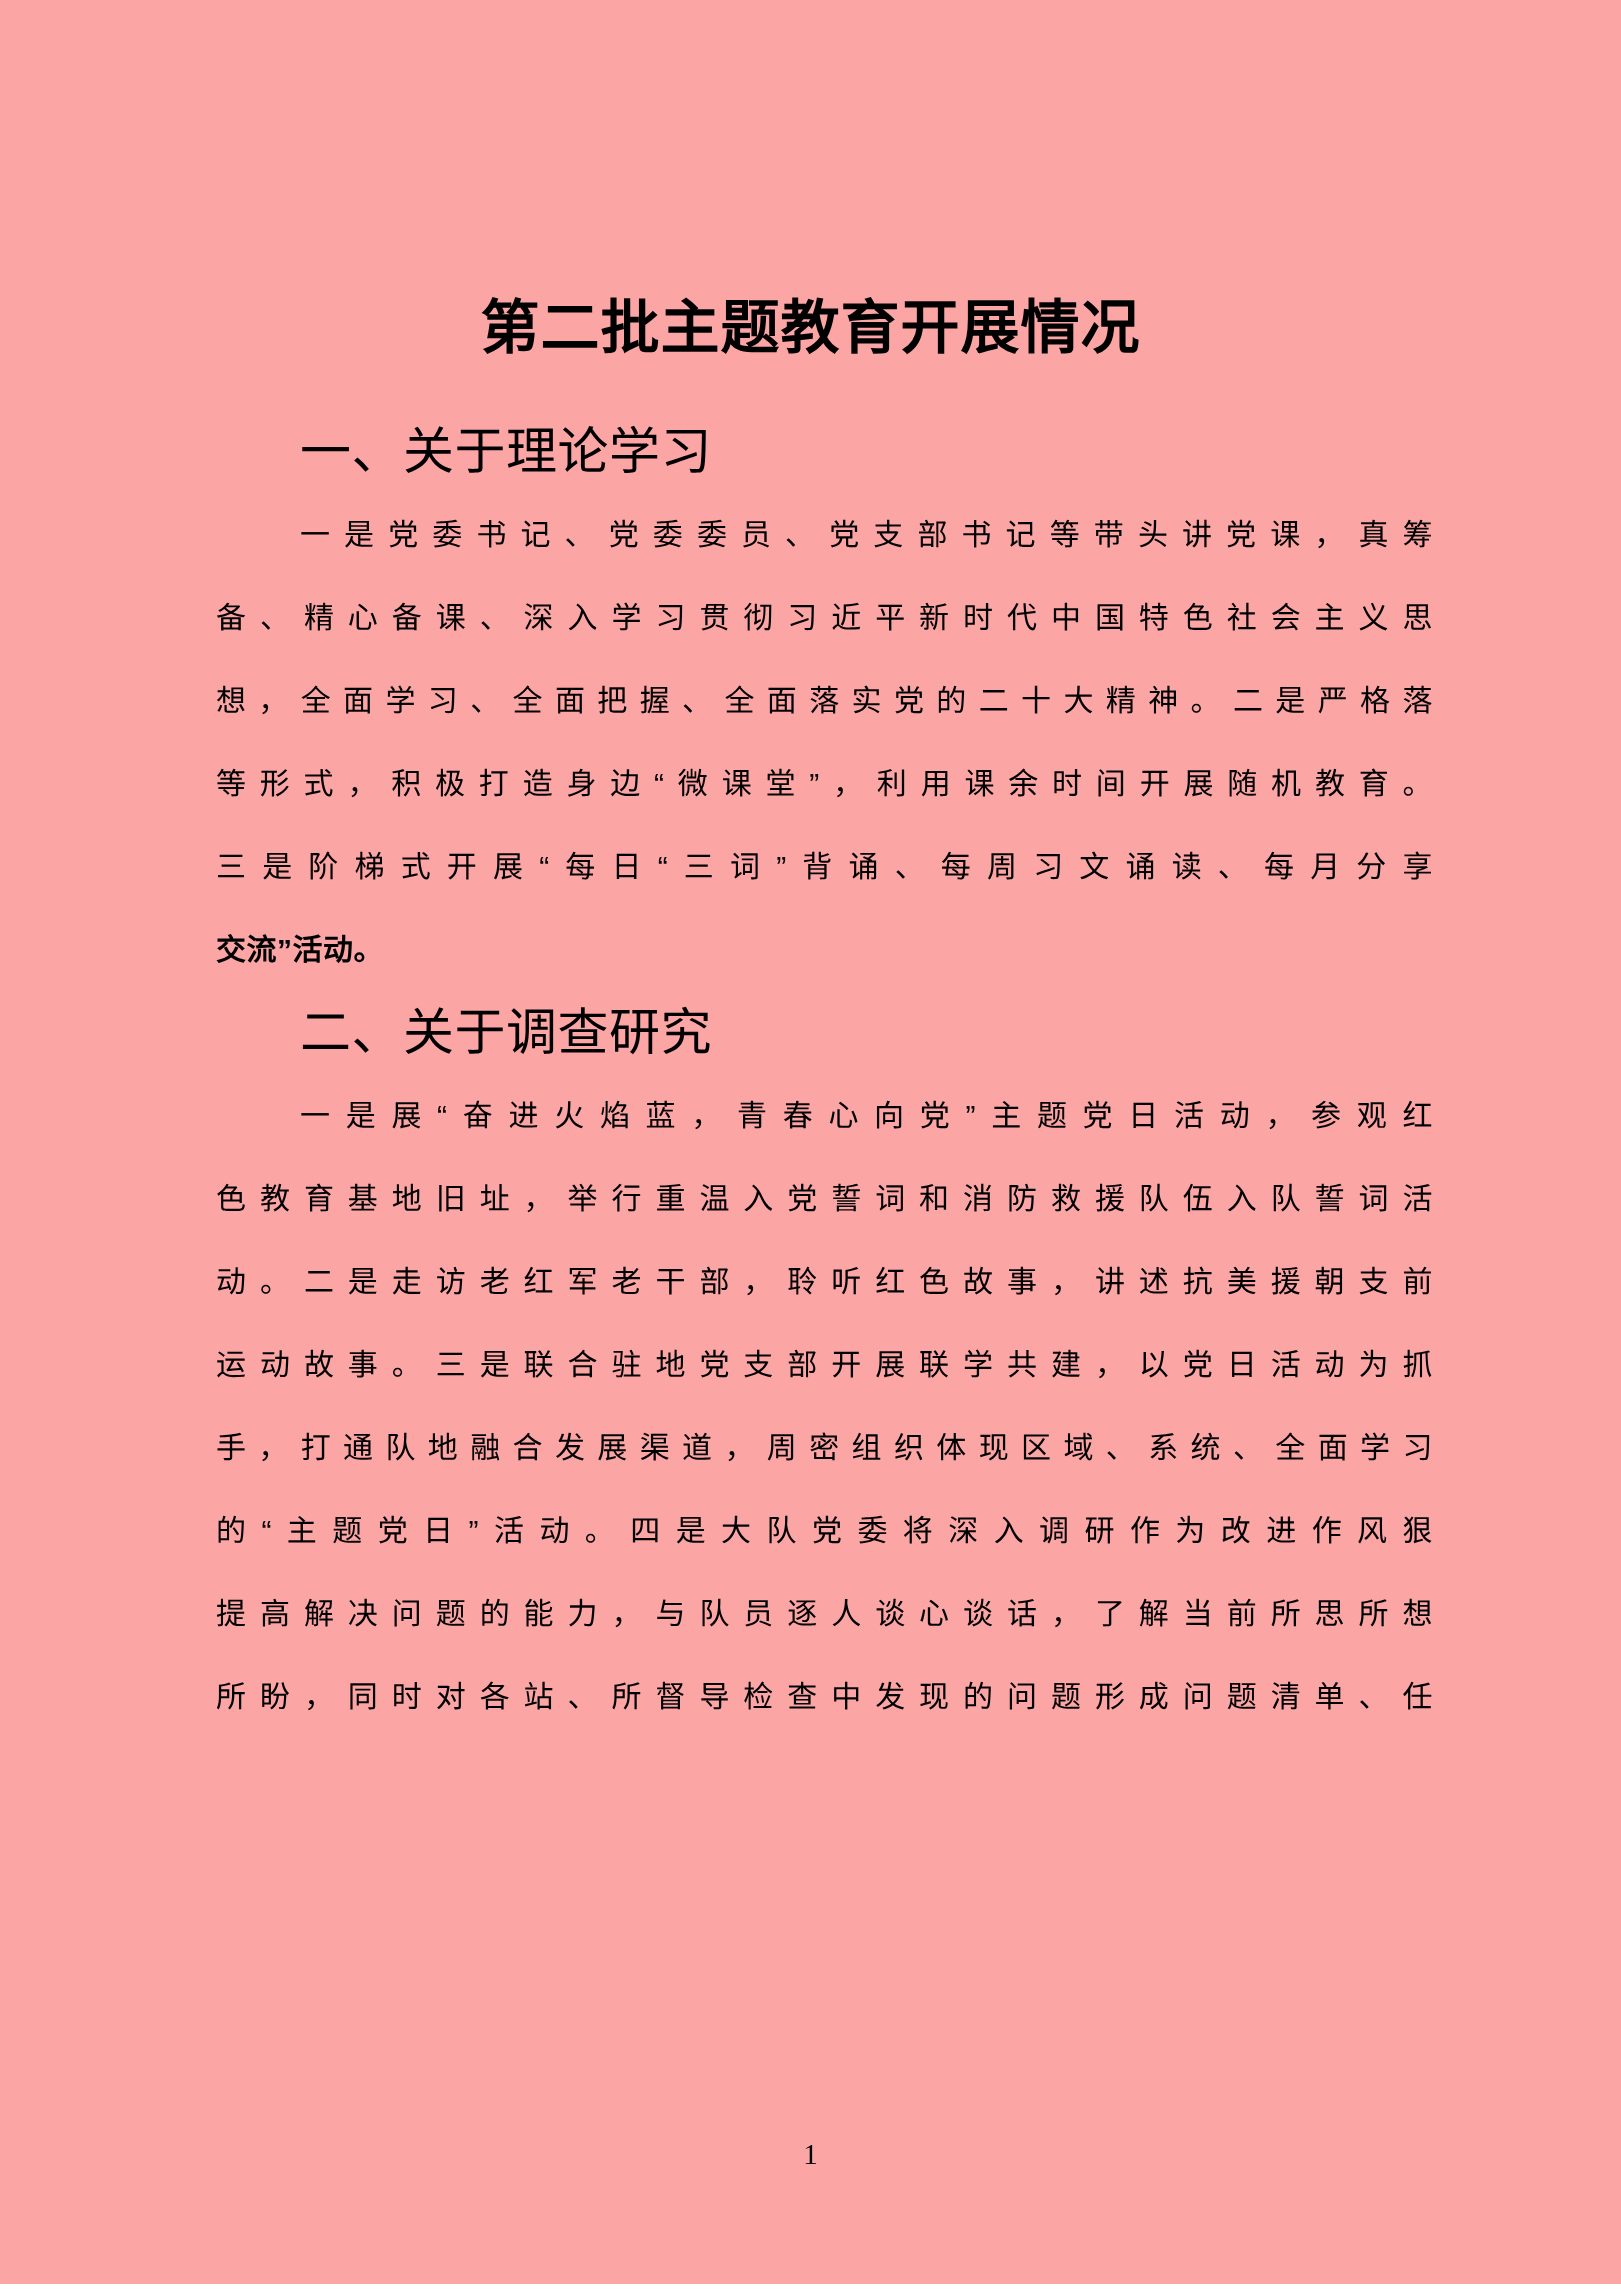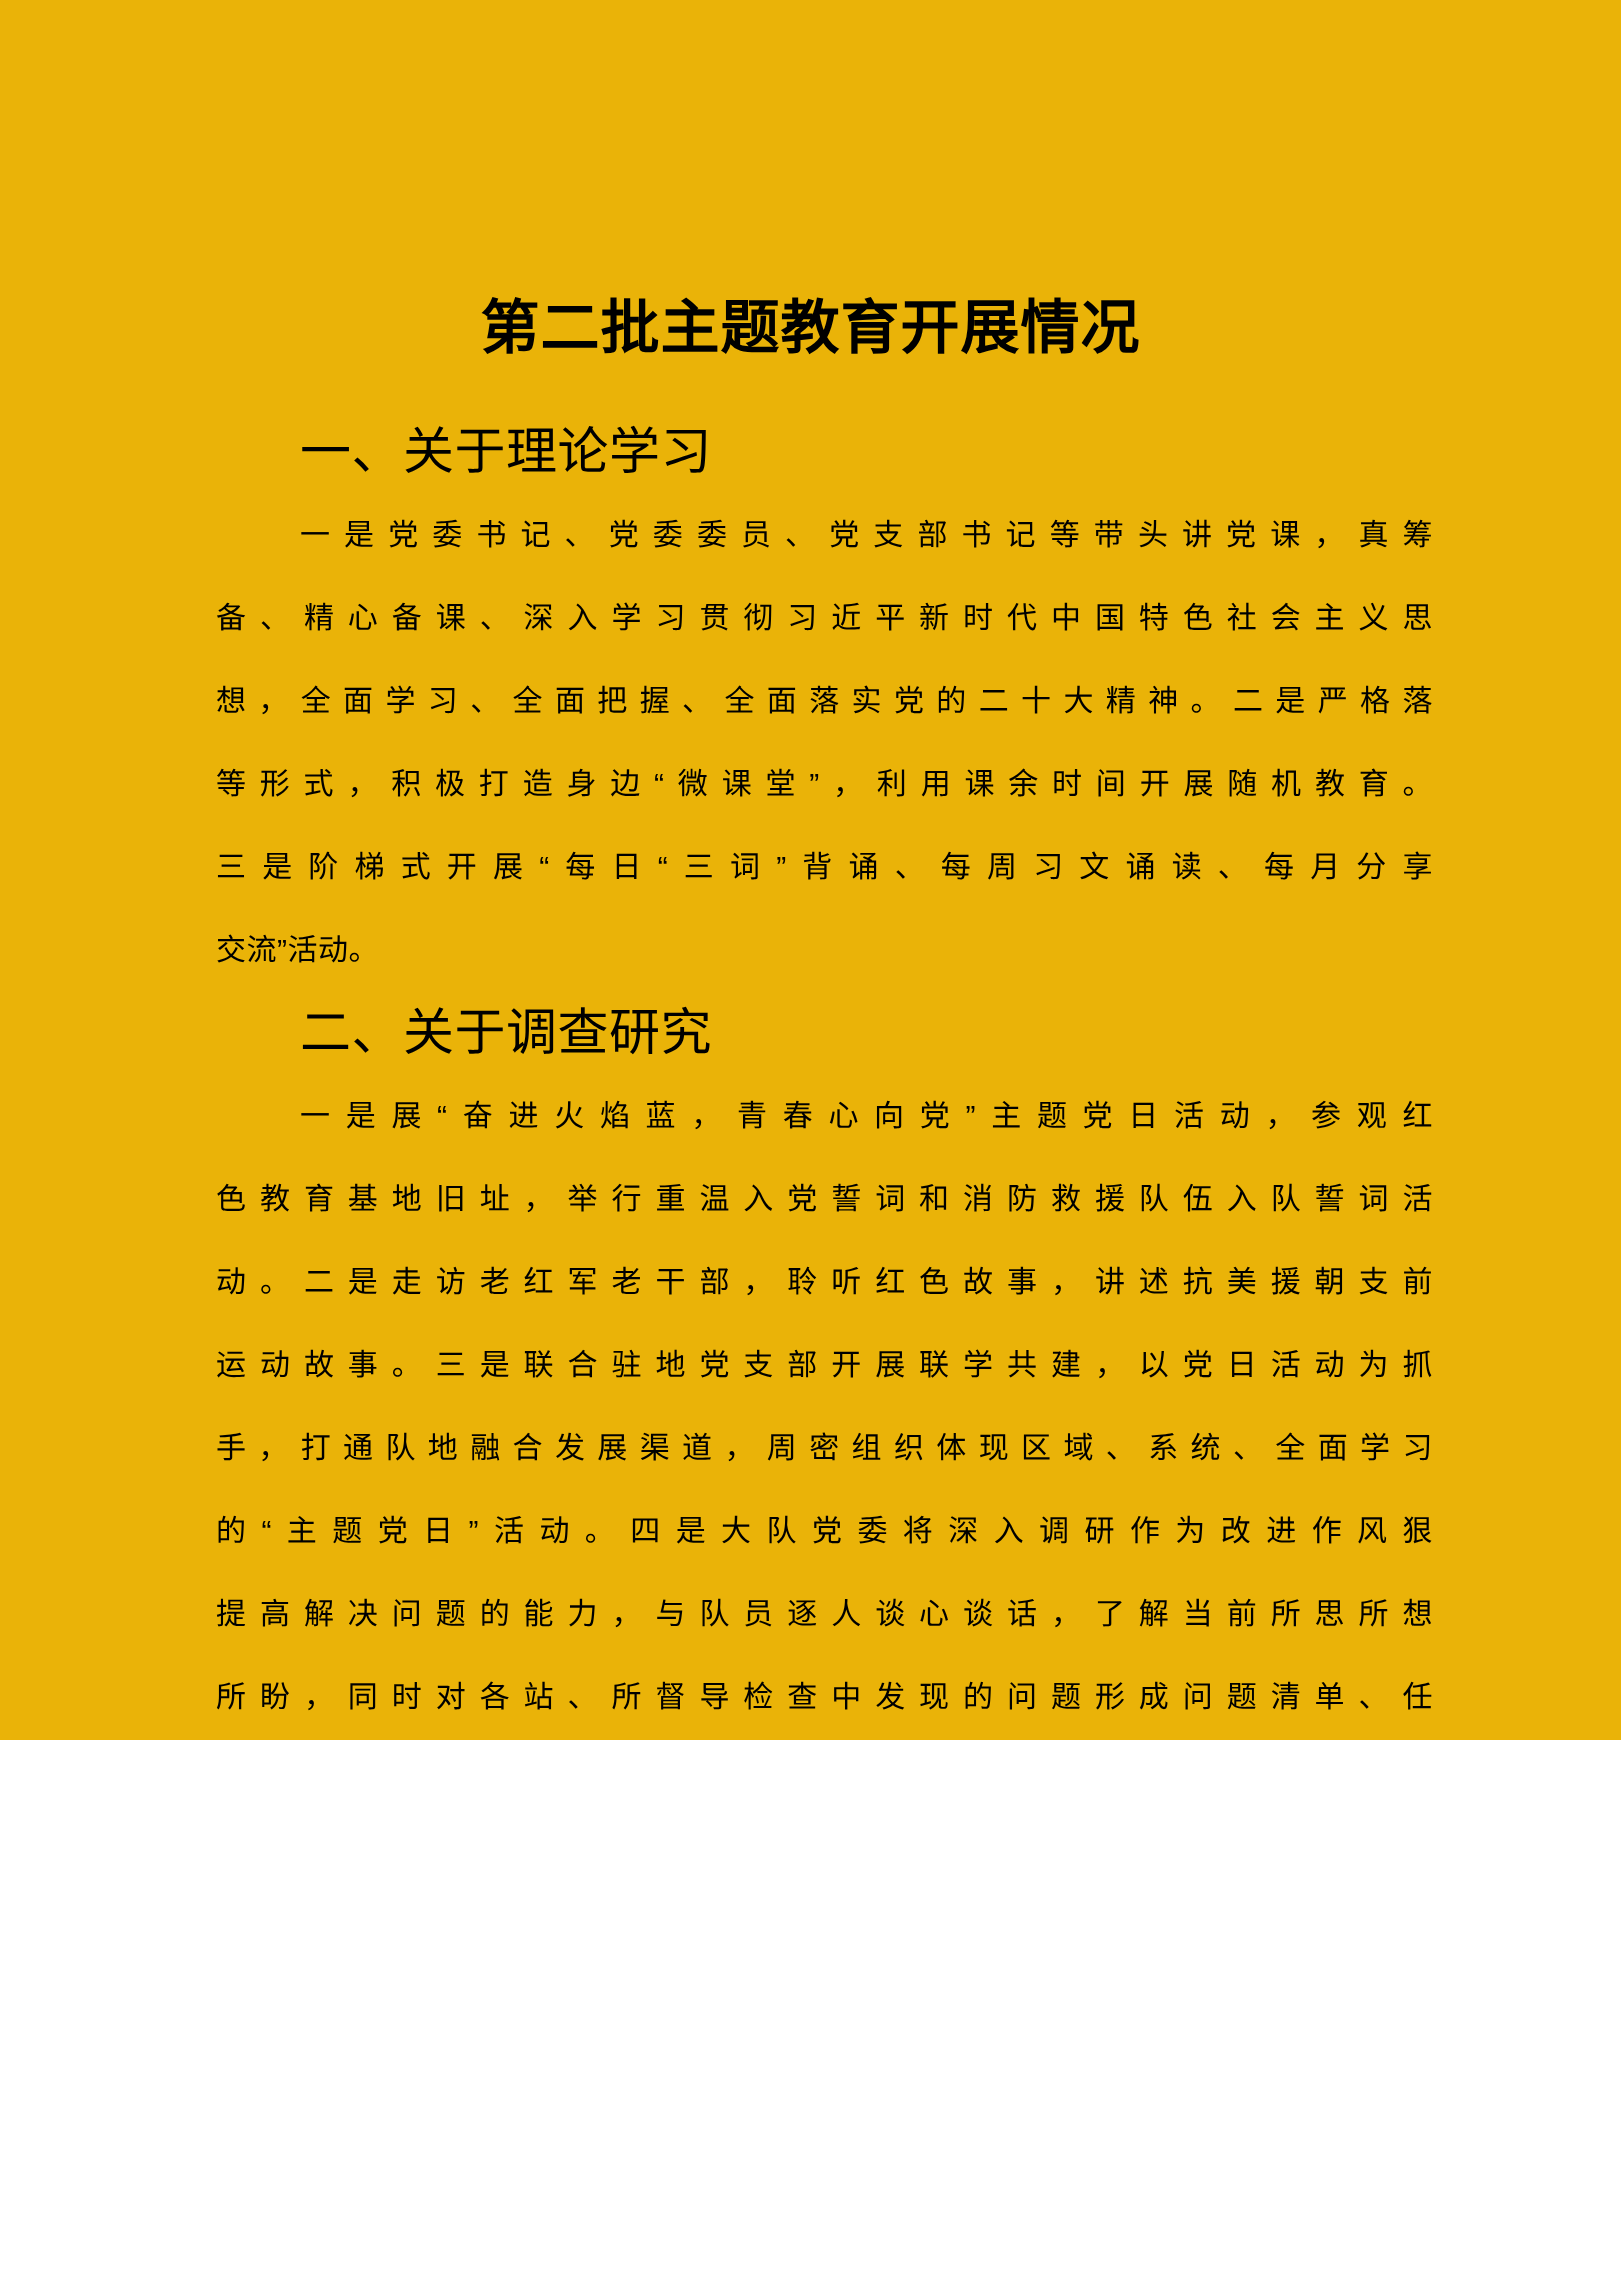--- a/index.html
+++ b/index.html
@@ -5,23 +5,23 @@
 <style>
   html, body {
     margin: 0;
     padding: 0;
     background: #ffffff;
   }
 
   .page {
     position: relative;
     width: 1621px;
-    height: 1740px;
+    height: 2284px;
     margin: 0 auto;
-    background: #eab308;
+    background: #fca5a5;
     box-sizing: border-box;
     overflow: hidden;
     font-family: "Liberation Sans", "DejaVu Sans", sans-serif;
     color: #000000;
   }
 
   
   .content {
     position: absolute;
     left: 216px;
@@ -69,20 +69,21 @@
     width: 100%;
     text-align: justify;
     text-align-last: justify;
     white-space: nowrap;
     height: 83px;
   }
   
   .tline.last {
     text-align: left;
     text-align-last: left;
+    font-weight: bold;
   }
   
   .tline.indent {
     text-indent: 84px;
   }
 
   
   .gap-title-to-body { height: 116px; }
 
   

